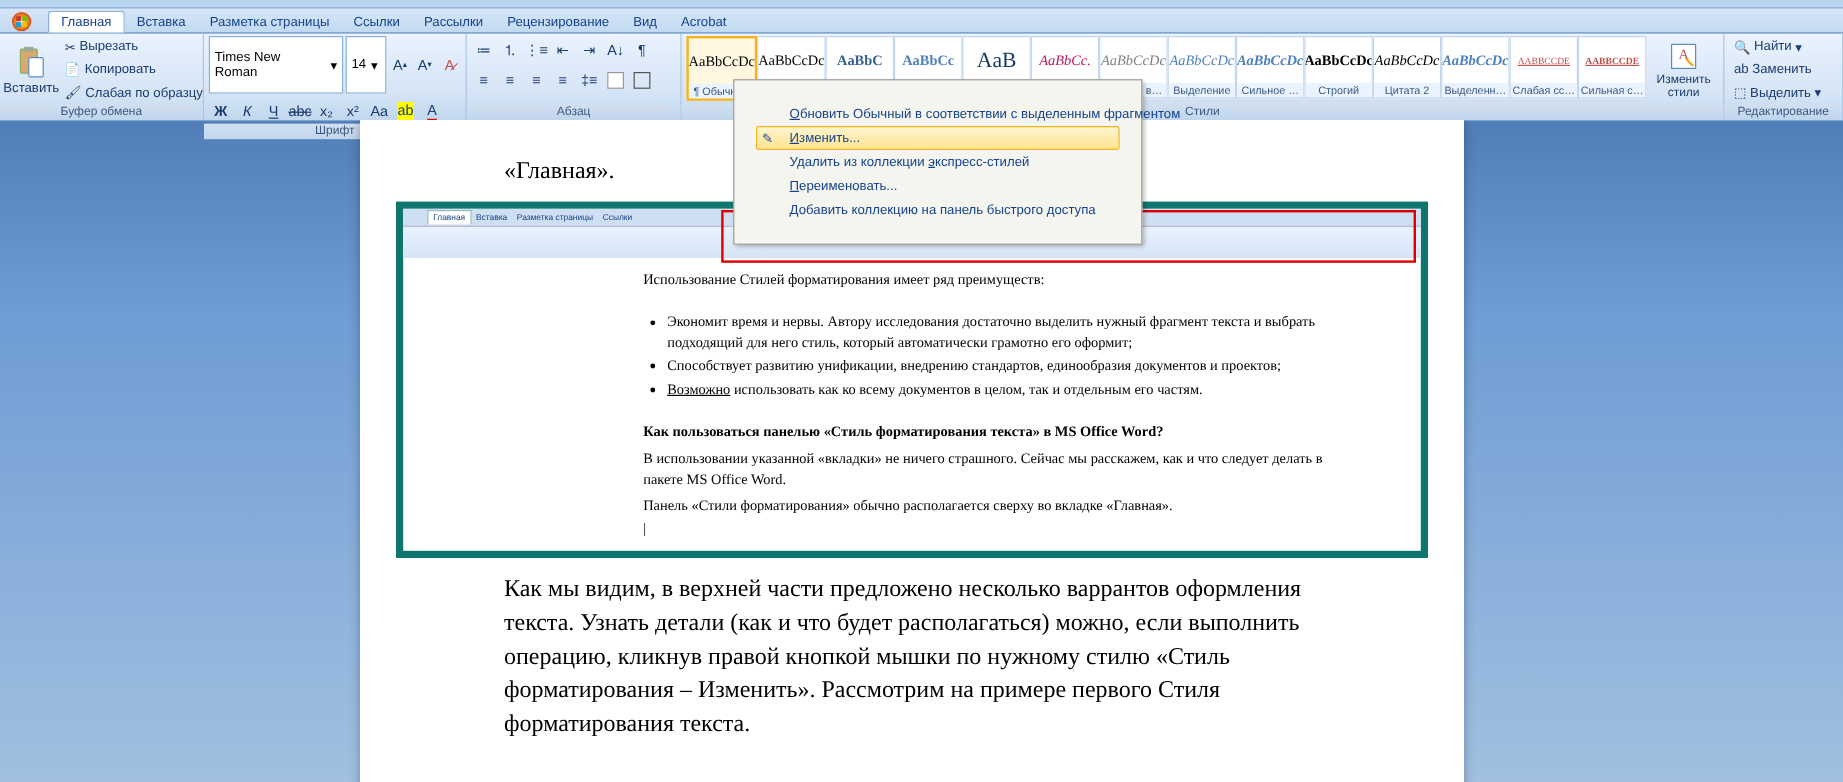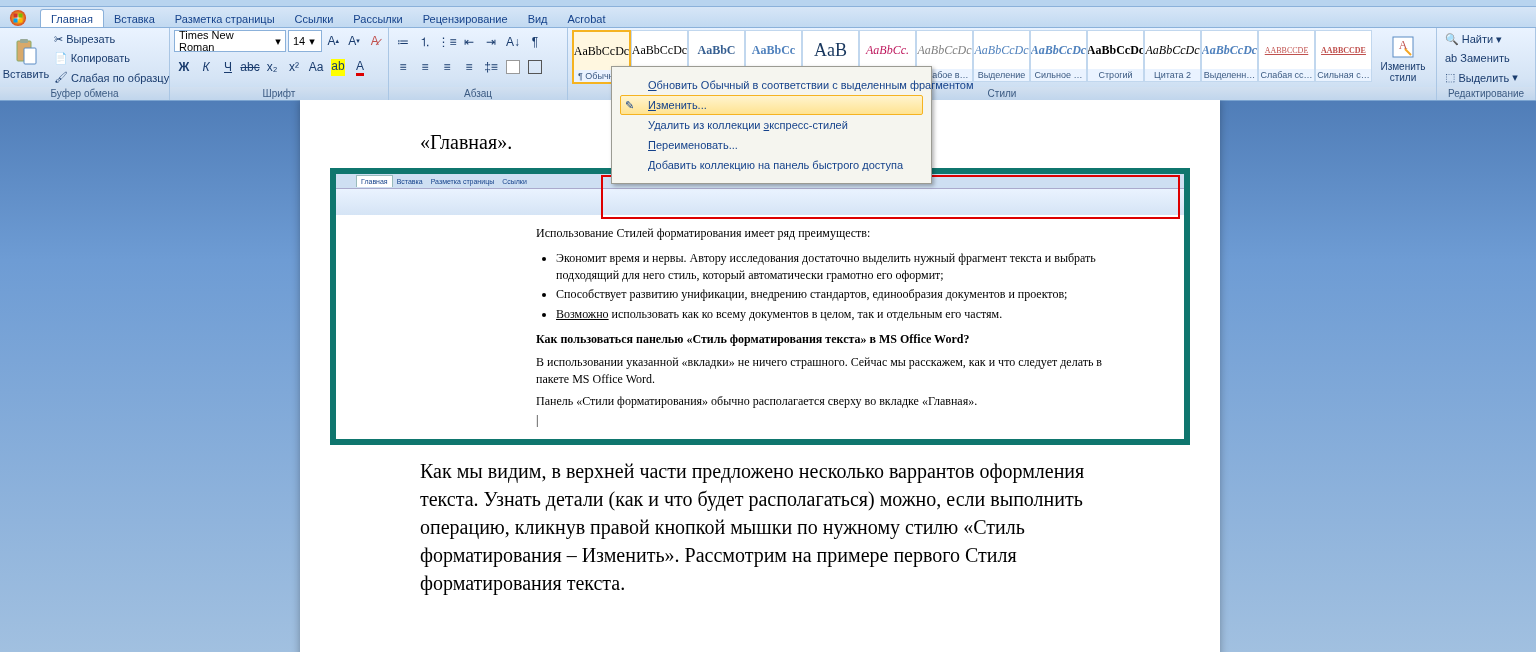--- a/index.html
+++ b/index.html
@@ -10,46 +10,46 @@
 .tab{padding:3px 10px 2px;color:#15428b;cursor:default;}
 .tab.active{background:#fff;border:1px solid #8bb1da;border-bottom:none;border-top-left-radius:3px;border-top-right-radius:3px;color:#15428b;font-weight:normal;}
 .ribbon{display:flex;height:72px;background:linear-gradient(#eaf3ff,#d5e4f5 70%,#c1d7ee);border-bottom:1px solid #7ba4d0;}
 .group{display:flex;flex-direction:column;justify-content:space-between;border-right:1px solid #aac6e4;padding:2px 4px 1px;position:relative;}
 .group-label{text-align:center;font-size:10px;color:#3b5a82;padding:1px 0;background:linear-gradient(#d2e0f0,#c0d5ec);margin:0 -4px -1px;}
 .group-body{flex:1;display:flex;align-items:stretch;gap:2px;}
 .vcol{display:flex;flex-direction:column;justify-content:space-around;gap:1px;}
 .smbtn{padding:1px 4px;border-radius:2px;color:#1a3c6e;white-space:nowrap;display:flex;align-items:center;gap:3px;}
 .bigbtn{display:flex;flex-direction:column;align-items:center;justify-content:center;padding:2px 4px;min-width:36px;color:#1a3c6e;}
 .bigbtn svg{margin-bottom:2px;}
-.fontbox,.sizebox{height:18px;border:1px solid #8bb1da;background:#fff;padding:1px 4px;font-size:11px;color:#000;display:flex;align-items:center;gap:4px;}
+.fontbox,.sizebox{height:18px;border:1px solid #8bb1da;background:#fff;padding:14px 4px;font-size:11px;color:#000;display:flex;align-items:center;gap:4px;}
 .fontbox{width:110px;}
 .sizebox{width:26px;}
 .iconrow{display:flex;gap:2px;margin-top:2px;}
 .iconbtn{width:18px;height:18px;display:flex;align-items:center;justify-content:center;border:1px solid transparent;border-radius:2px;font-size:12px;color:#1a3c6e;}
 .styles-gallery{display:flex;gap:0;}
 .style-item{width:55px;height:50px;border:1px solid #c1d7ee;background:#fff;display:flex;flex-direction:column;align-items:center;justify-content:center;font-size:9px;overflow:hidden;}
 .style-item.sel{border:2px solid #f5b321;background:#fff7e0;}
 .style-prev{font-size:12px;flex:1;display:flex;align-items:center;justify-content:center;color:#000;font-family:"Times New Roman",serif;}
 .style-name{font-size:9px;color:#3b5a82;white-space:nowrap;overflow:hidden;text-overflow:ellipsis;width:100%;text-align:center;padding:1px 0;background:#eaf3ff;}
-.context-menu{position:absolute;left:611px;top:66px;width:303px;background:#f5f5ef;border:1px solid #9b9b93;box-shadow:2px 2px 4px rgba(0,0,0,.3);z-index:50;padding:8px;}
+.context-menu{position:absolute;left:611px;top:66px;width:303px;background:#f5f5ef;border:1px solid #9b9b93;box-shadow:2px 2px 4px rgba(0,0,0,.3);z-index:50;padding:18px;}
 .context-menu .mi{padding:4px 8px 4px 28px;color:#15428b;position:relative;white-space:nowrap;}
 .context-menu .mi.hov{background:linear-gradient(#fff4cf,#ffe391);border:1px solid #f5b321;border-radius:2px;padding:3px 7px 3px 27px;}
 .context-menu .mi u{text-decoration:underline;}
 .context-menu .micon{position:absolute;left:4px;top:3px;width:16px;height:16px;}
 .doc-area{position:absolute;left:0;right:0;top:100px;bottom:0;overflow:hidden;}
 .page{position:absolute;left:300px;top:0;width:920px;background:#fff;box-shadow:0 0 8px rgba(0,0,0,.3);padding:20px 120px 40px;box-sizing:border-box;min-height:700px;}
 .page p{font-family:"Times New Roman",serif;font-size:20px;line-height:1.4;margin:8px 0;color:#000;}
 .screenshot-embed{margin:12px -90px;border:6px solid #0f766e;}
 .ss-top{height:14px;background:#cedff2;display:flex;align-items:center;}
 .ss-top .sstab{font-size:7px;padding:2px 4px;color:#15428b;}
 .ss-top .sstab.act{background:#fff;border:1px solid #9bb;border-bottom:none;}
 .ss-body{height:26px;background:linear-gradient(#eaf3ff,#d5e4f5);border-top:1px solid #aac;position:relative;}
 .ss-redbox{position:absolute;left:265px;top:-14px;width:575px;height:40px;border:2px solid #d00;}
 .ss-text{font-family:"Times New Roman",serif;font-size:12px;line-height:1.4;padding:10px 80px 10px 200px;color:#000;}
-.ss-text ul{margin:8px 0;padding-left:20px;}
+.ss-text ul{margin:18px 0;padding-left:20px;}
 .ss-text li{margin:3px 0;}
 .ss-text b{font-weight:bold;}
 .ss-text .ul{text-decoration:underline;}
 </style>
 </head>
 <body>
 
 <div class="titlebar"></div>
 
 <div class="tabrow">

